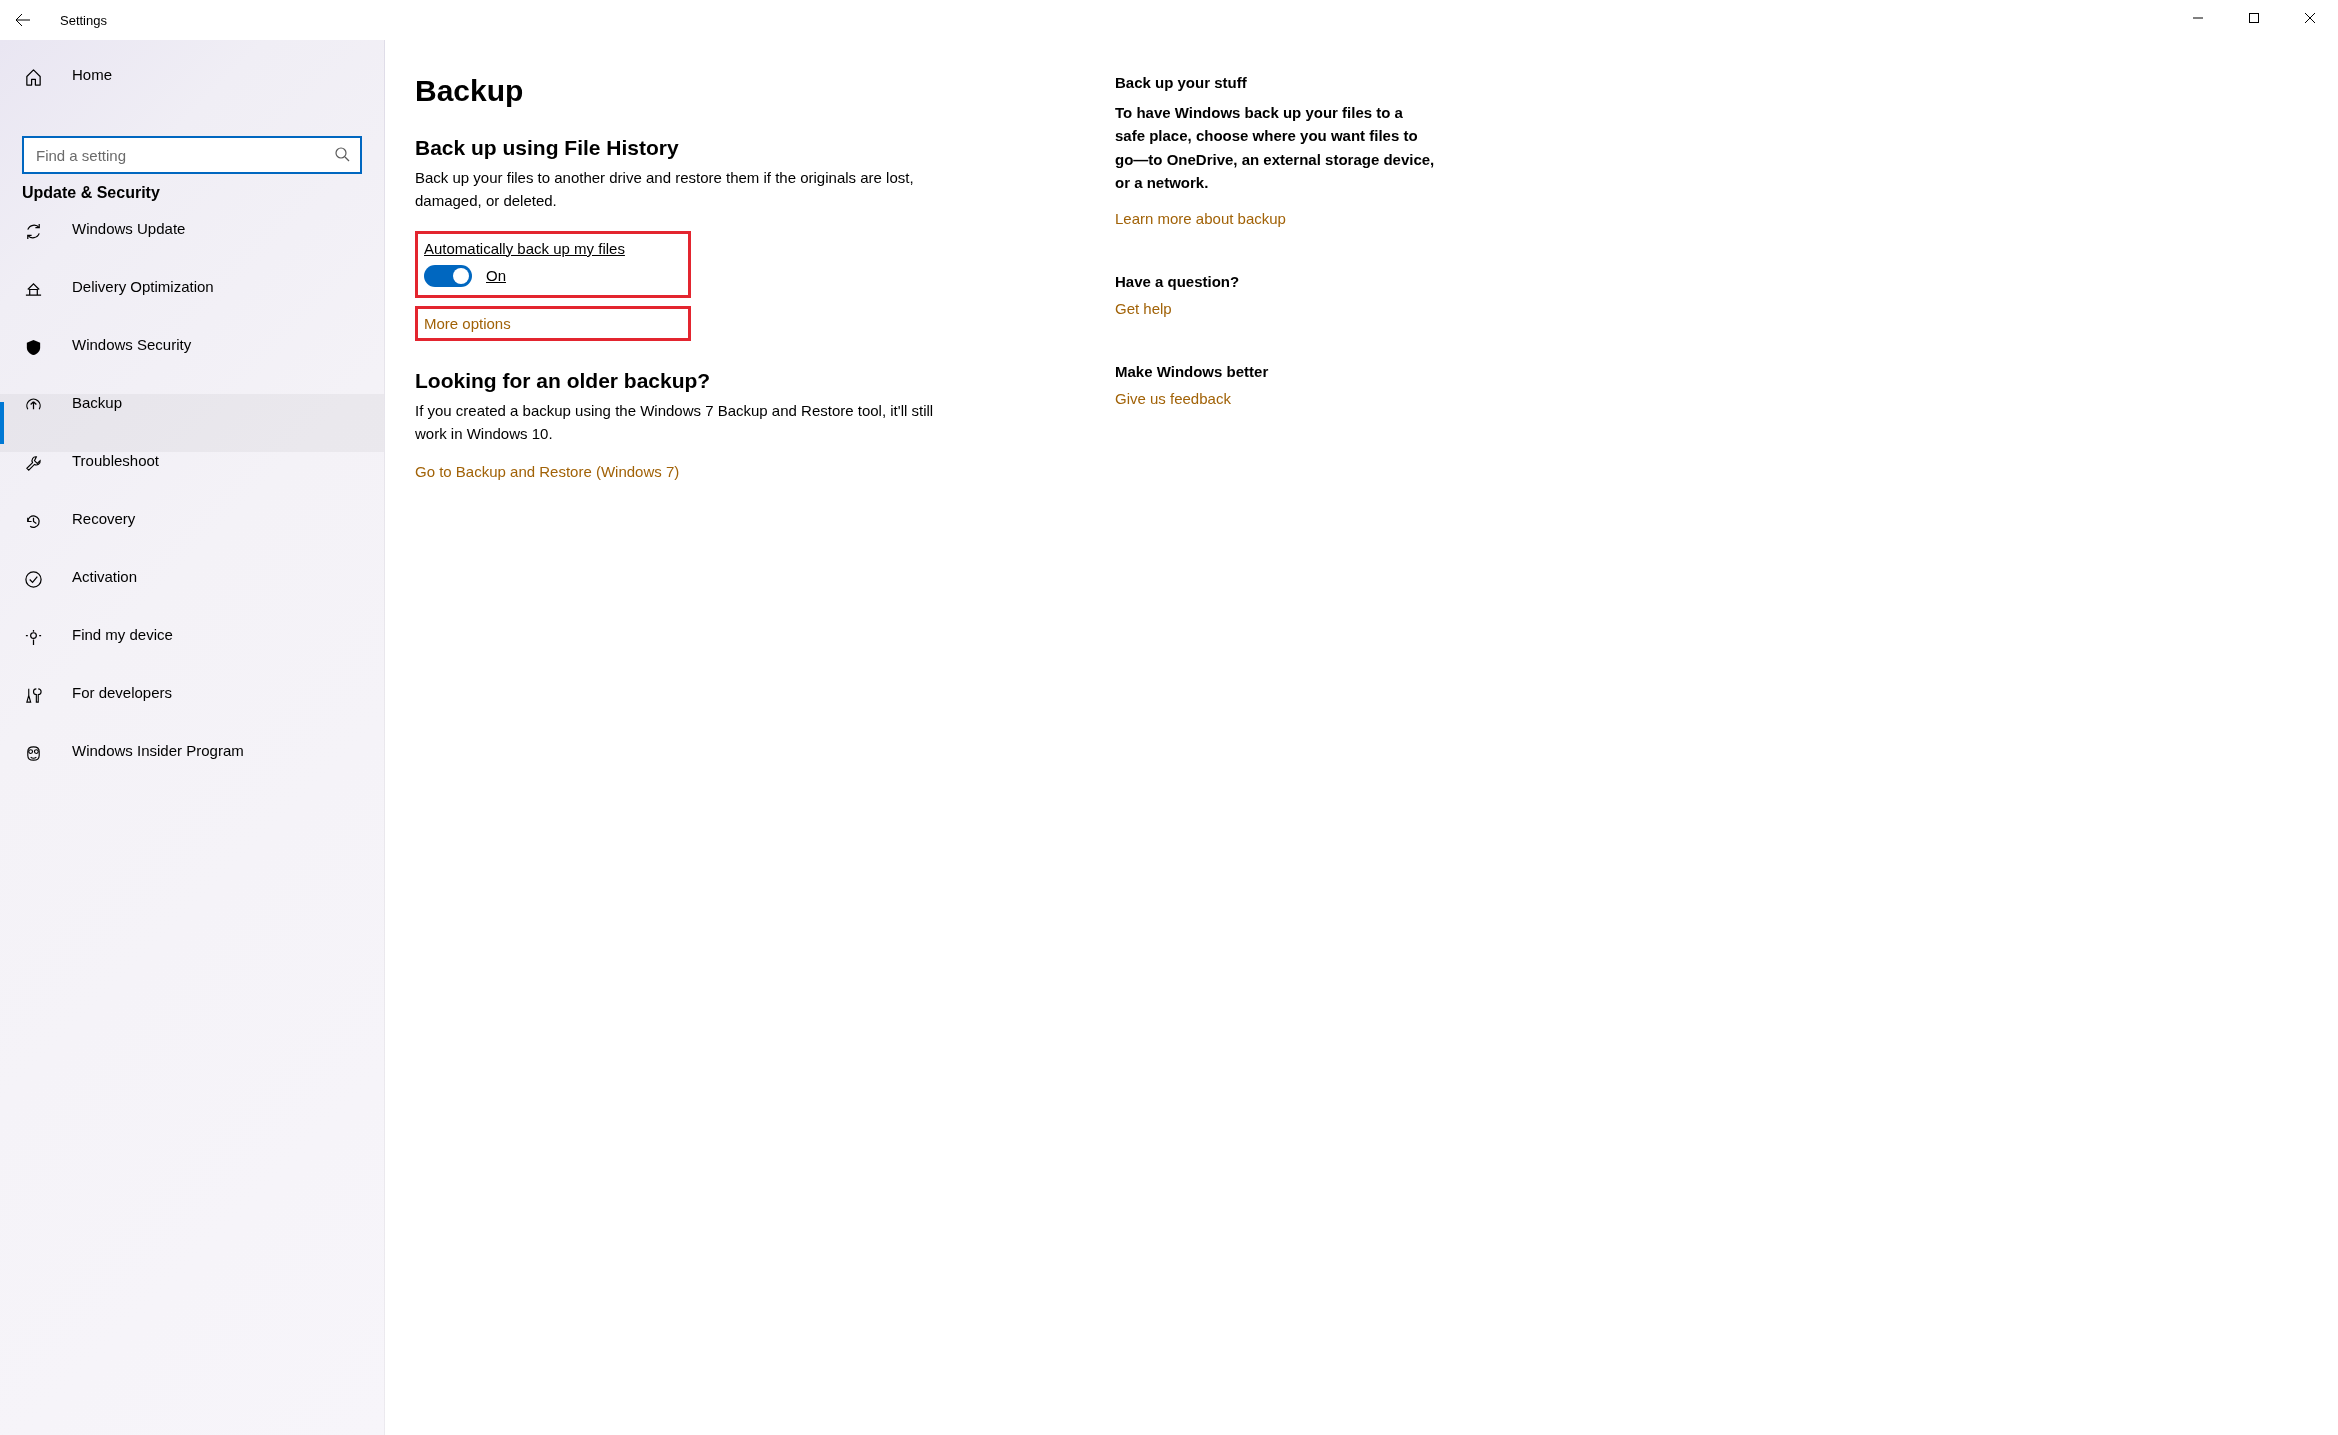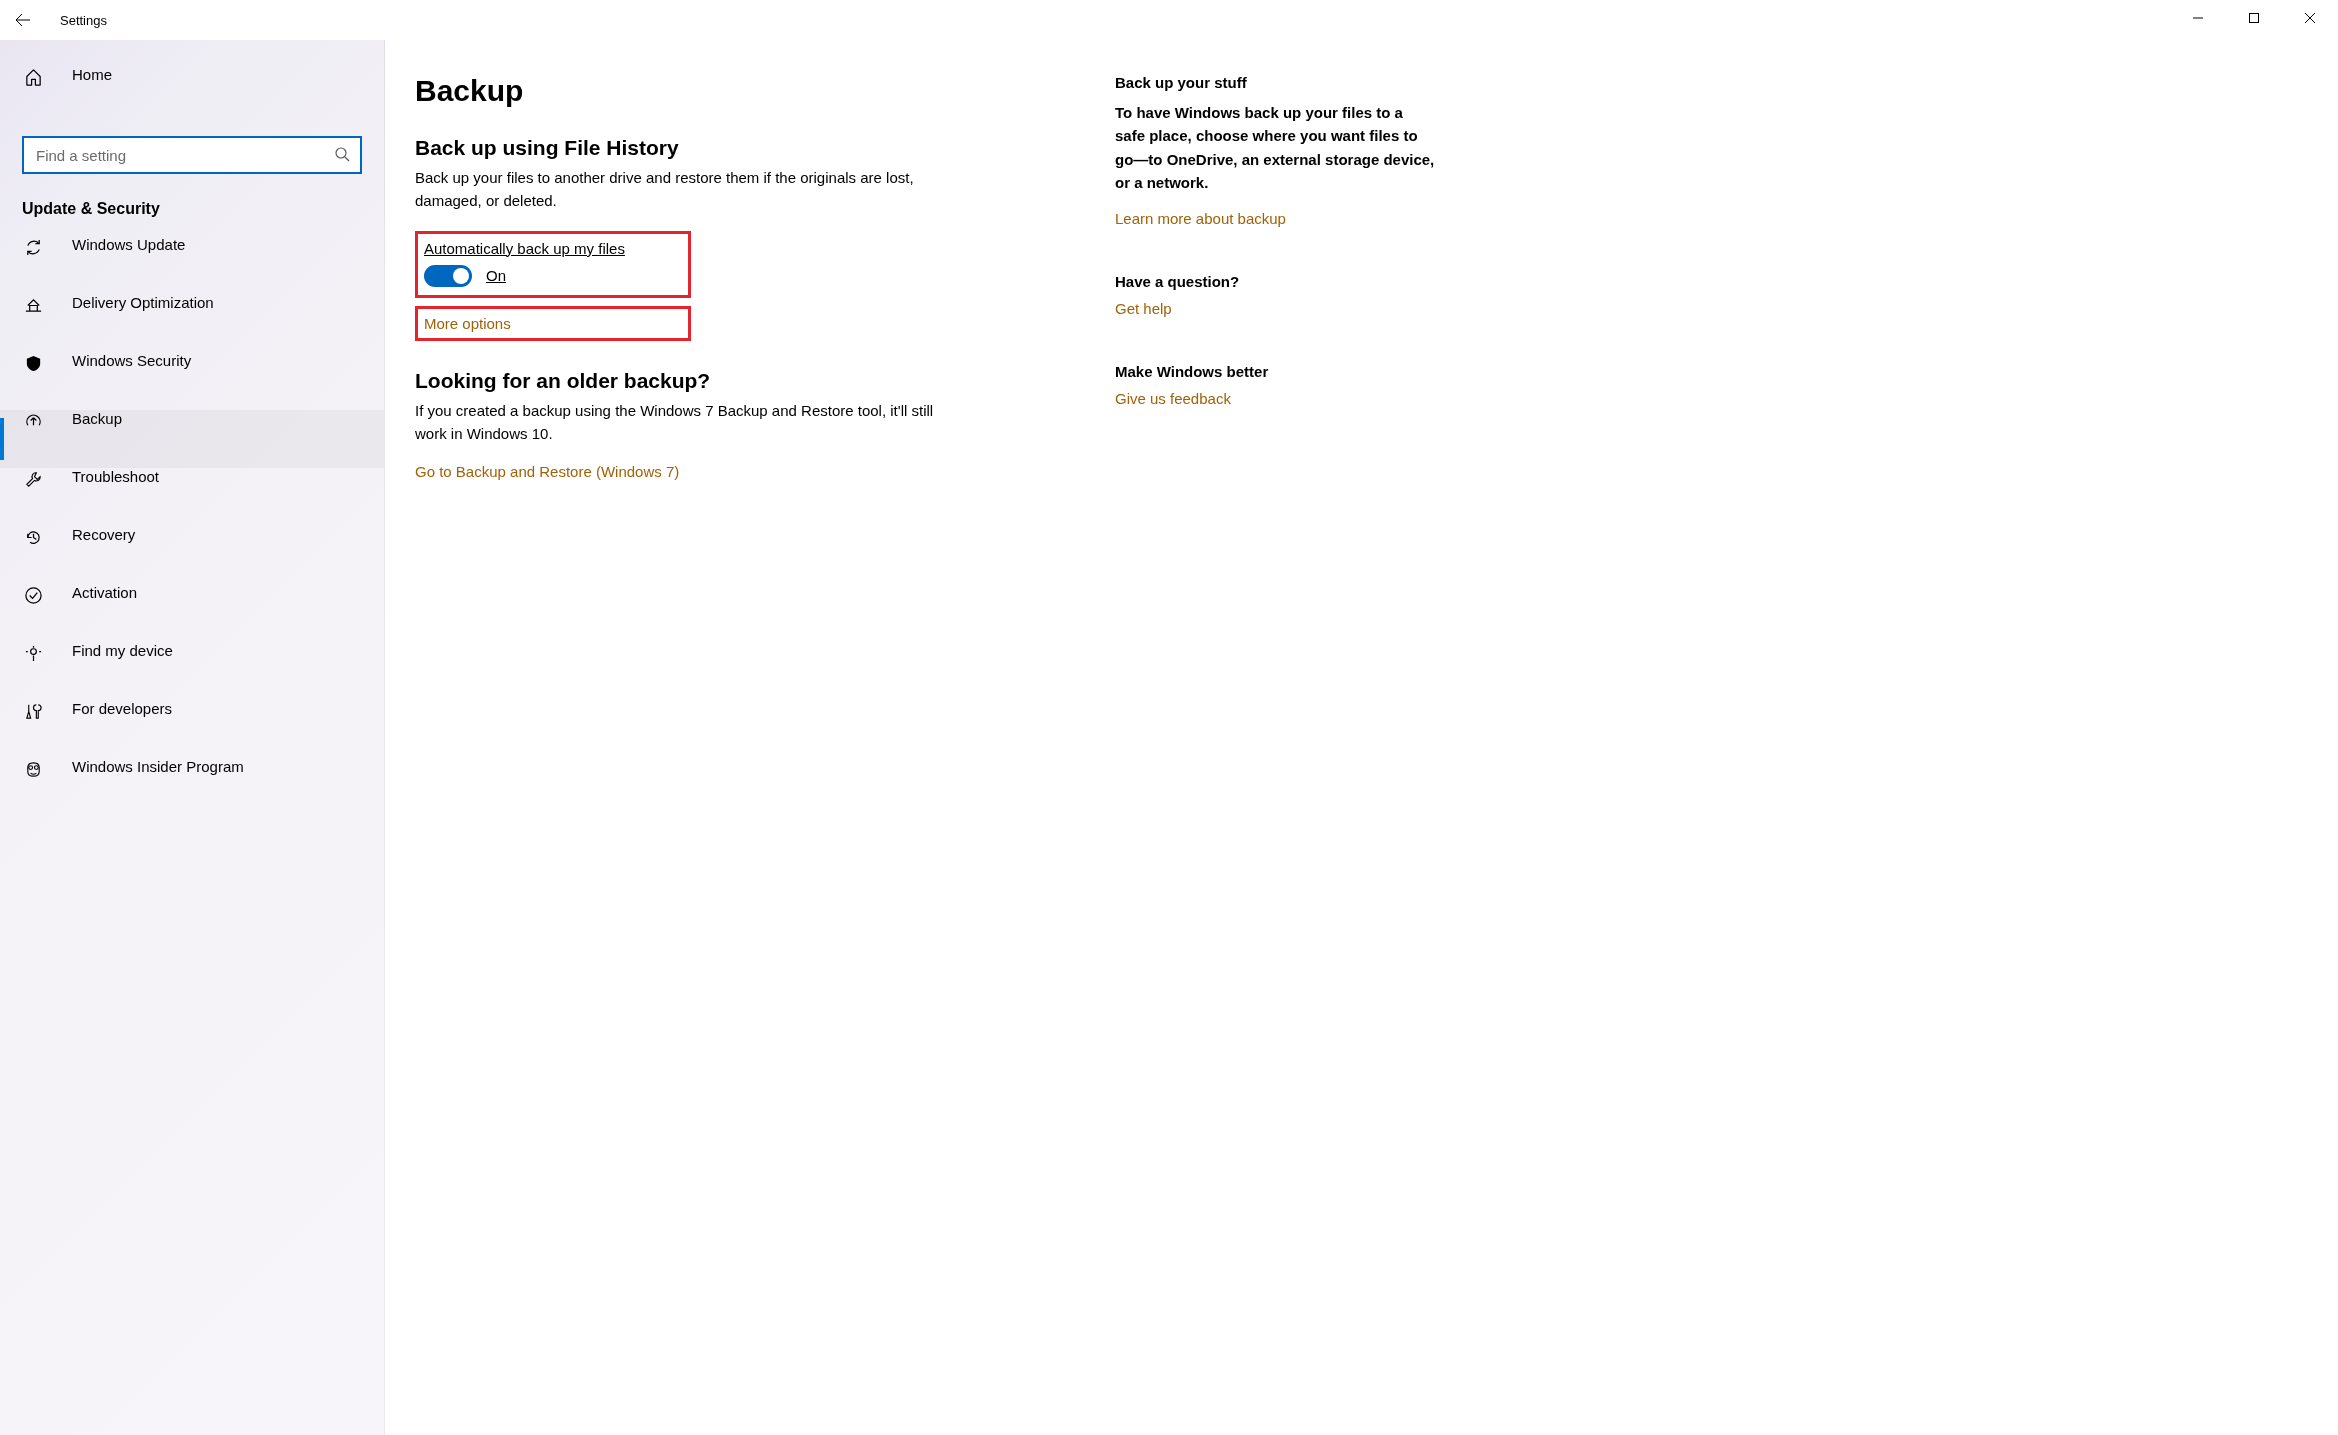--- a/index.html
+++ b/index.html
@@ -67,21 +67,21 @@
   .sidebar-item.selected {
     position: relative;
     background: rgba(0,0,0,0.04);
   }
   .sidebar-item.selected::before {
     content: "";
     position: absolute; left: 0; top: 8px; bottom: 8px;
     width: 4px; background: #0078d4;
   }
   .searchwrap {
-    margin: 12px 22px 16px 22px;
+    margin: 12px 22px 0 22px;
   }
   .searchbox {
     display: flex; align-items: center;
     border: 2px solid #0067c0;
     background: #fff;
     height: 38px;
     padding: 0 10px;
   }
   .searchbox input {
     flex: 1;

